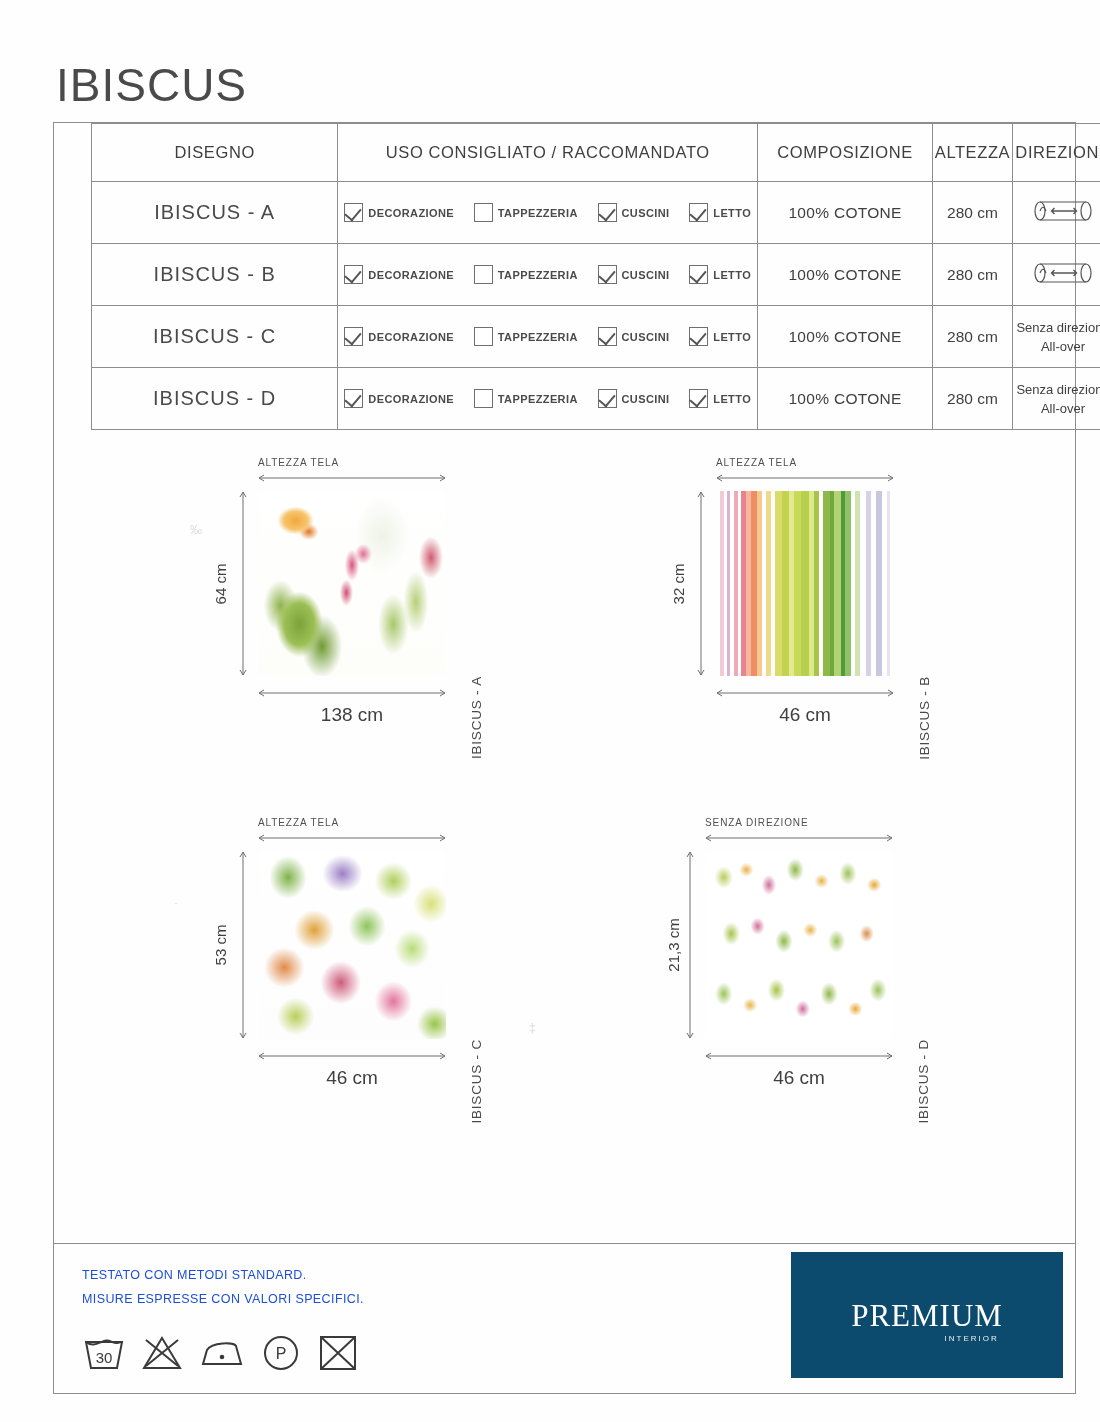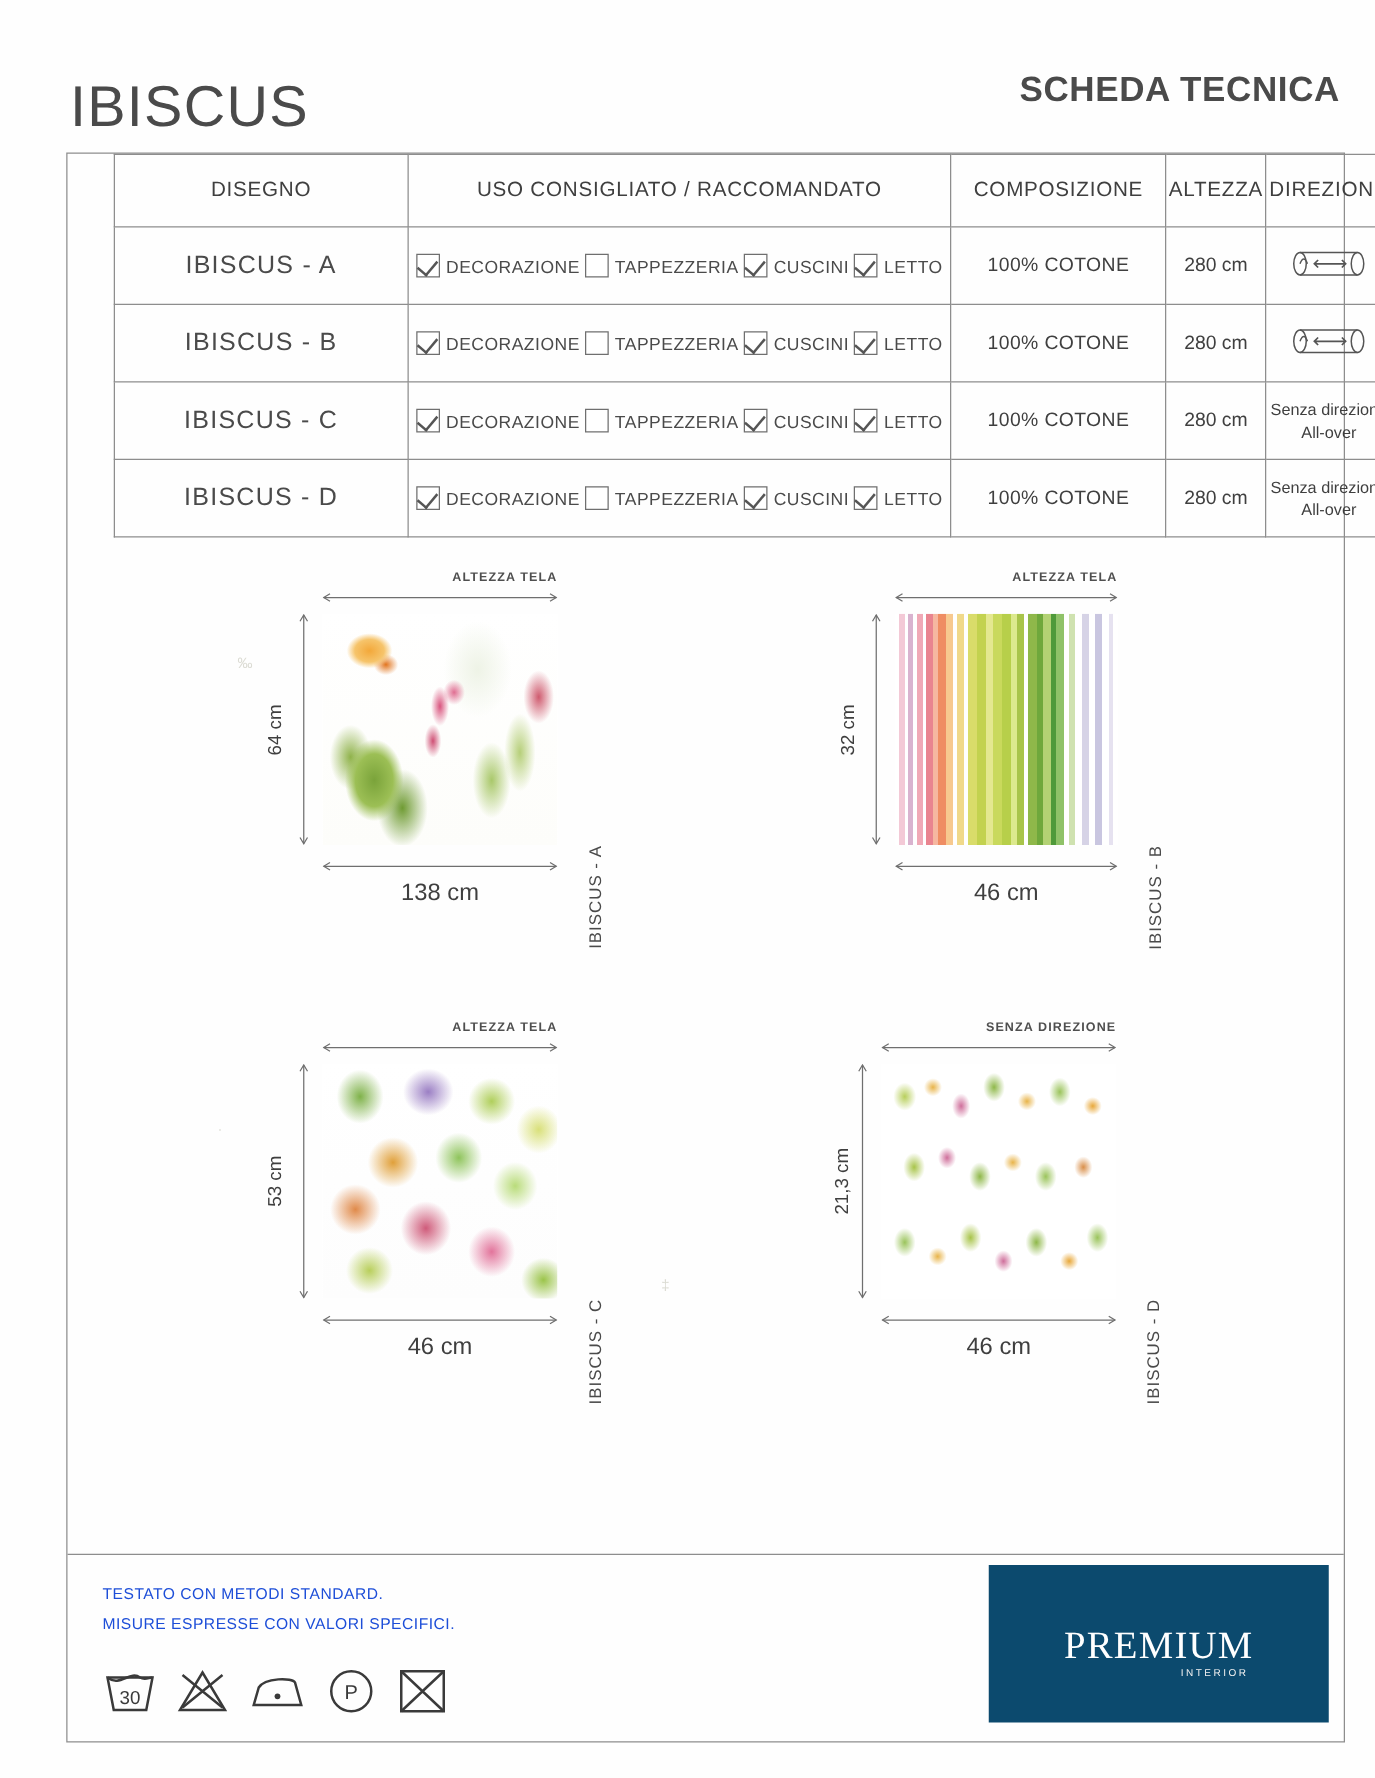--- a/index.html
+++ b/index.html
@@ -111,45 +111,45 @@
   .chkbox.checked::after {
     content: "";
     position: absolute;
     left: 3px; top: 1px;
     width: 8px; height: 13px;
     border-right: 2.2px solid #555;
     border-bottom: 2.2px solid #555;
     transform: rotate(40deg);
   }
   .chk-label {
-    font-size: 14px;
+    font-size: 11px;
     letter-spacing: 0.4px;
     color: #4a4a4a;
     white-space: nowrap;
+    font-weight: bold;
   }
   
   .roll-icon { width: 66px; height: 34px; }
   
   .swatch-area {
     position: absolute;
     left: 0;
     top: 318px;
     width: 1023px;
     height: 830px;
   }
   .swatch-block { position: absolute; }
   .sw-caption-top {
     position: absolute;
     width: 100%;
-    text-align: right;
+    text-align: left;
     top: -34px;
     font-size: 10px;
     letter-spacing: 0.9px;
     color: #4f4f4f;
-    font-weight: bold;
   }
   .sw-arrow-h {
     position: absolute;
     top: -18px;
     left: 0;
     width: 100%;
     height: 10px;
   }
   .sw-arrow-v {
     position: absolute;
@@ -369,21 +369,20 @@
     pointer-events: none;
   }
 </style>
 </head>
 <body>
 
 <div class="page">
 
   <div class="header">
     <div class="title-main">IBISCUS</div>
-    <div class="title-right">SCHEDA TECNICA</div>
   </div>
 
   <div class="frame">
 
     <table class="spec">
       <thead>
         <tr>
           <th class="col-disegno">DISEGNO</th>
           <th class="col-uso">USO CONSIGLIATO / RACCOMANDATO</th>
           <th class="col-comp">COMPOSIZIONE</th>

